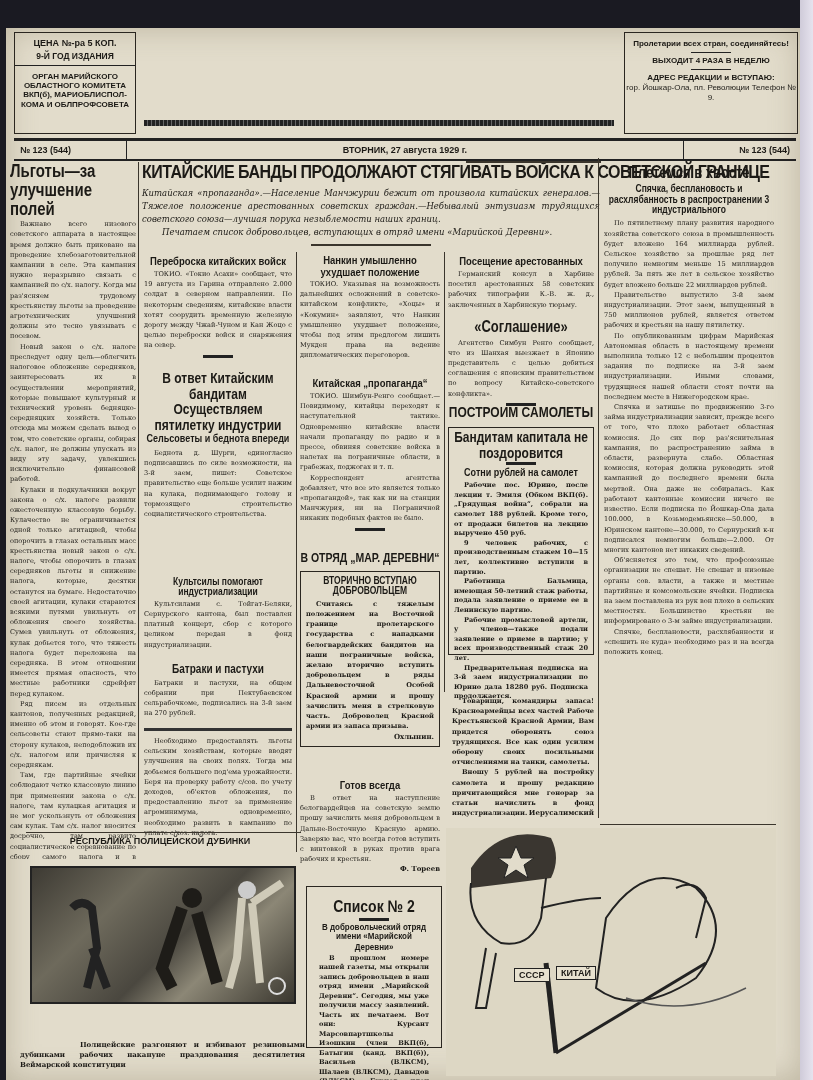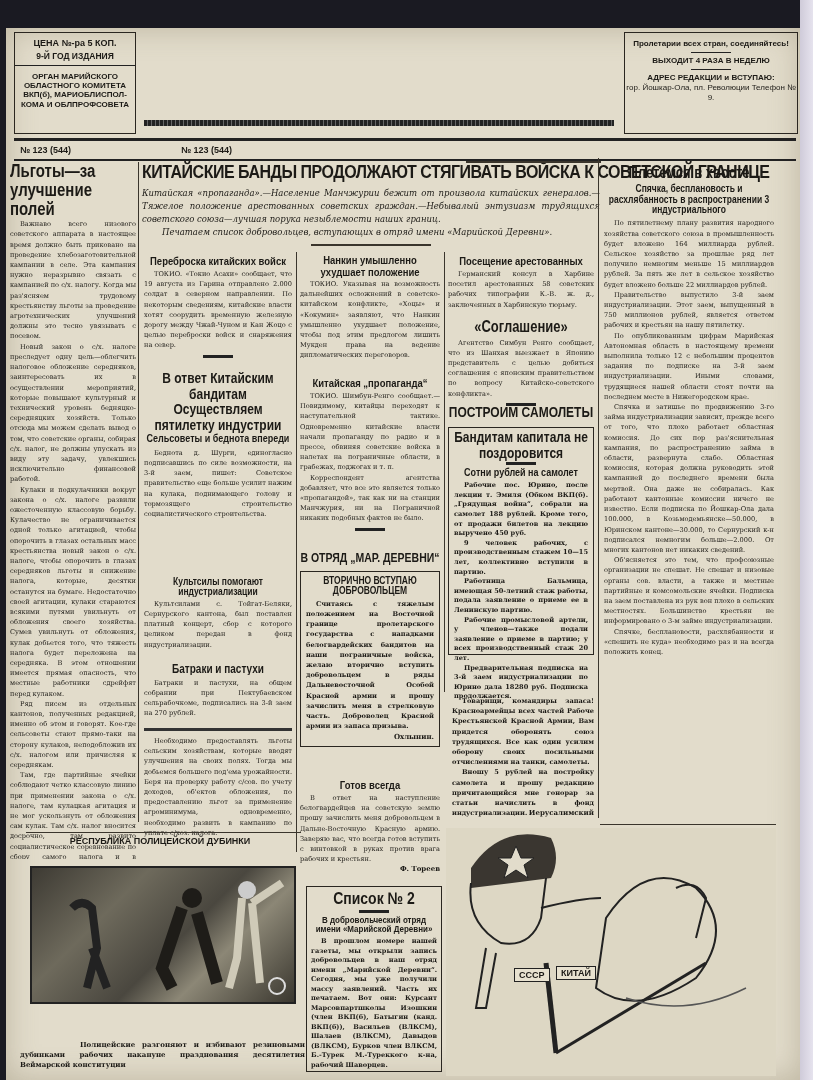--- a/index.html
+++ b/index.html
@@ -47,20 +47,21 @@
     <div style="margin-top:6px">Пролетарии всех стран, соединяйтесь!</div>
     <div class="div"></div>
     <div>ВЫХОДИТ 4 РАЗА В НЕДЕЛЮ</div>
     <div class="div"></div>
     <div>АДРЕС РЕДАКЦИИ и ВСТУПАЮ:</div>
     <div style="font-weight:normal">гор. Йошкар-Ола, пл. Революции Телефон № 9.</div>
   </div>
 
   <div class="abs dateline">
     <div class="s">№ 123 (544)</div>
+    <div class="c">ВТОРНИК, 27 августа 1929 г.</div>
     <div class="s r">№ 123 (544)</div>
   </div>
 
   <div class="abs" style="left:4px;top:134px;width:126px;">
     <div class="hd" style="font-size:15px;text-align:left;margin:4px 0 6px;">Льготы—за улучшение полей</div>
     <div class="col" style="height:640px;">
       <p>Важнаво всего низового советского аппарата в настоящее время должно быть приковано на проведение хлебозаготовительной кампании в селе. Эта кампания нужно неразрывно связать с кампанией по с/х. налогу. Когда мы раз'ясняем трудовому крестьянству льготы за проведение агротехнических улучшений должны это тесно увязывать с посевом.</p>
       <p>Новый закон о с/х. налоге преследует одну цель—облегчить налоговое обложение середняков, заинтересовать их в осуществлении мероприятий, которые повышают культурный и технический уровень бедняцко-середняцких хозяйств. Только отсюда мы можем сделать вывод о том, что советские органы, собирая с/х. налог, не должны упускать из виду эту задачу, увлекшись исключительно финансовой работой.</p>
       <p>Кулаки и подкулачники вокруг закона о с/х. налоге развили ожесточенную классовую борьбу. Кулачество не ограничивается одной только агитацией, чтобы опорочить в глазах остальных масс крестьянства новый закон о с/х. налоге, чтобы опорочить в глазах середняков льготы и снижение налога, которые, десятки останутся на бумаге. Недостаточно своей агитации, кулаки стараются всякими путями увильнуть от обложения своего хозяйства. Сумев увильнуть от обложения, кулак добьется того, что тяжесть налога будет переложена на середняка. В этом отношении имеется прямая опасность, что местные работники сдрейфят перед кулаком.</p>
       <p>Ряд писем из отдельных кантонов, полученных редакцией, именно об этом и говорят. Кое-где сельсоветы стают прямо-таки на сторону кулаков, неподобложив их с/х. налогом или причисляя к середнякам.</p>
@@ -140,21 +141,21 @@
       <div style="text-align:right;font-size:7px;font-weight:bold;">Охлынин.</div>
     </div>
   </div>
   <div class="abs" style="left:294px;top:752px;width:140px;">
     <div class="hd" style="font-size:9.5px;">Готов всегда</div>
     <div class="col" style="margin-top:3px;">
         <p>В ответ на наступление белогвардейцев на советскую землю прошу зачислить меня добровольцем в Дальне-Восточную Красную армию. Заверяю вас, что всегда готов вступить с винтовкой в руках против врага рабочих и крестьян.</p>
       </div>
     <div style="text-align:right;font-size:7px;font-weight:bold;">Ф. Тореев</div>
   </div>
-  <div class="abs box" style="left:300px;top:858px;width:136px;height:186px;padding:4px;box-sizing:border-box;">
+  <div class="abs box" style="left:300px;top:858px;width:136px;height:162px;padding:12px;box-sizing:border-box;">
     <div class="hd" style="font-size:14px;">Список № 2</div>
     <div class="sep"></div>
     <div class="hd" style="font-size:8px;">В добровольческий отряд имени «Марийской Деревни»</div>
     <div class="col" style="margin-top:4px;font-weight:bold;line-height:9.5px;">
         <p>В прошлом номере нашей газеты, мы открыли запись добровольцев в наш отряд имени „Марийской Деревни“. Сегодня, мы уже получили массу заявлений. Часть их печатаем. Вот они: Курсант Марсовпартшколы Изошкин (член ВКП(б), Батыгин (канд. ВКП(б)), Васильев (ВЛКСМ), Шалаев (ВЛКСМ), Давыдов (ВЛКСМ), Бурков член ВЛКСМ, Б.-Турек М.-Туреккого к-на, рабочий Шаворцев.</p>
       </div>
   </div>
 
   <div class="abs" style="left:442px;top:228px;width:146px;">
     <div class="hd" style="font-size:9.5px;">Посещение арестованных</div>

